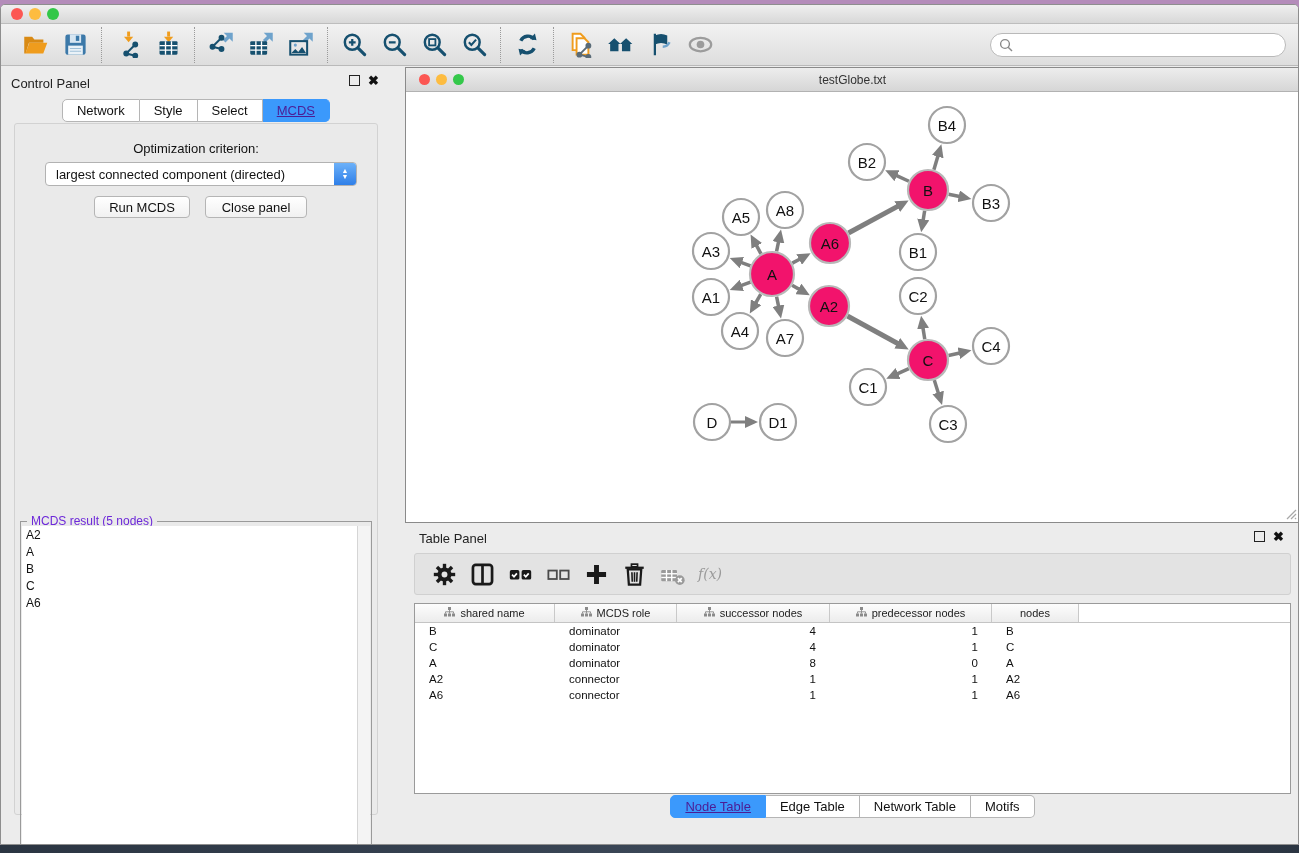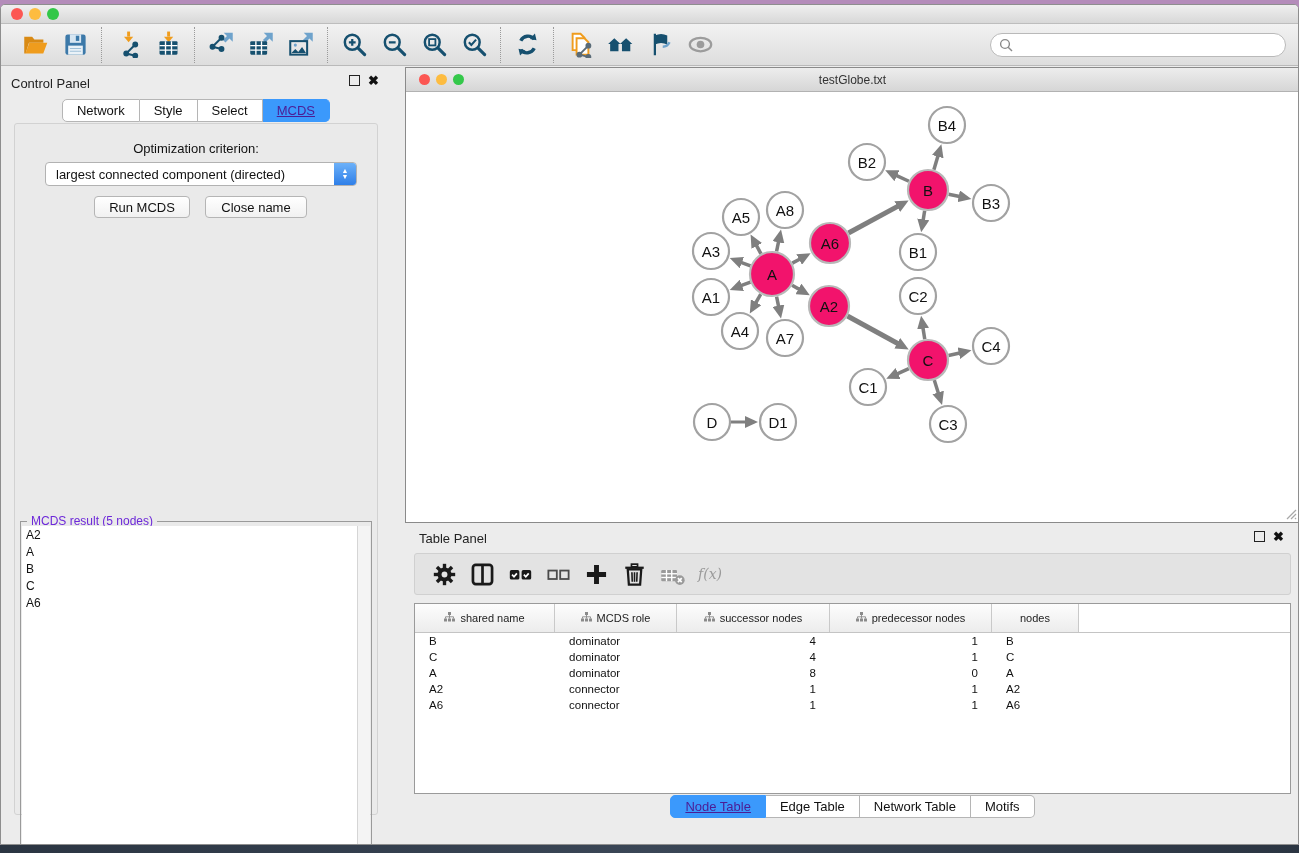--- a/index.html
+++ b/index.html
@@ -53,21 +53,21 @@
   #net-canvas { left:0; top:24px; width:893px; height:430px; }
   #resize-grip { right:2px; bottom:2px; }
 
   
   #table-panel { left:404px; top:518px; width:895px; height:302px; background:#ececec; }
   #tp-title { left:14px; top:8px; font-size:13px; color:#222; }
   #tp-toolbar { left:9px; top:30px; width:877px; height:42px; background:#e3e3e3; border:1px solid #d0d0d0; border-radius:3px; display:flex; align-items:center; padding-left:10px; }
   .tp-icon { width:38px; height:34px; display:flex; align-items:center; justify-content:center; }
   #fx-label { font-family:"DejaVu Serif",serif; font-style:italic; font-size:14px; color:#9a9a9a; }
   #node-table { left:9px; top:80px; width:877px; height:191px; background:#fff; border:1px solid #9a9a9a; }
-  #table-header { display:flex; height:29px; border-bottom:1px solid #c4c4c4; }
+  #table-header { display:flex; height:19px; border-bottom:1px solid #c4c4c4; }
   .th { background:linear-gradient(#fdfdfd,#ececec); border-right:1px solid #c9c9c9; display:flex; align-items:center; justify-content:center; gap:5px; font-size:11px; color:#222; }
   .tr { display:flex; height:16px; align-items:center; }
   .td { font-size:11.5px; color:#111; overflow:hidden; white-space:nowrap; }
   .al { text-align:left; padding-left:14px; }
   .ar { text-align:right; padding-right:14px; }
   #tp-tabs { top:272px; left:0; width:100%; display:flex; justify-content:center; }
 
   
   #status-bar { left:0; top:820px; width:100%; height:25px; background:#ececec; border-top:1px solid #c0c0c0; }
   #status-list-btn { left:12px; top:3px; width:27px; height:19px; border:1px solid #ababab; background:#f2f2f2; display:flex; align-items:center; justify-content:center; }
@@ -275,21 +275,21 @@
     <div id="cp-content" class="abs">
       <div id="criterion-combo" class="abs">
         <span class="val">largest connected component (directed)</span>
         <span id="combo-stepper">
             <span>▲</span>
             <span>▼</span>
           </span>
       </div>
       <div id="opt-label" class="abs">Optimization criterion:</div>
       <div id="run-btn" class="cp-btn abs">Run MCDS</div>
-      <div id="close-btn" class="cp-btn abs">Close name</div>
+      <div id="close-btn" class="cp-btn abs">Close panel</div>
       <div id="result-group" class="abs">
         <div id="result-legend">MCDS result (5 nodes)</div>
         <div id="result-list">
             <div class="item">A2</div>
             <div class="item">A</div>
             <div class="item">B</div>
             <div class="item">C</div>
             <div class="item">A6</div>
           </div>
         <div id="result-scroll"></div>

